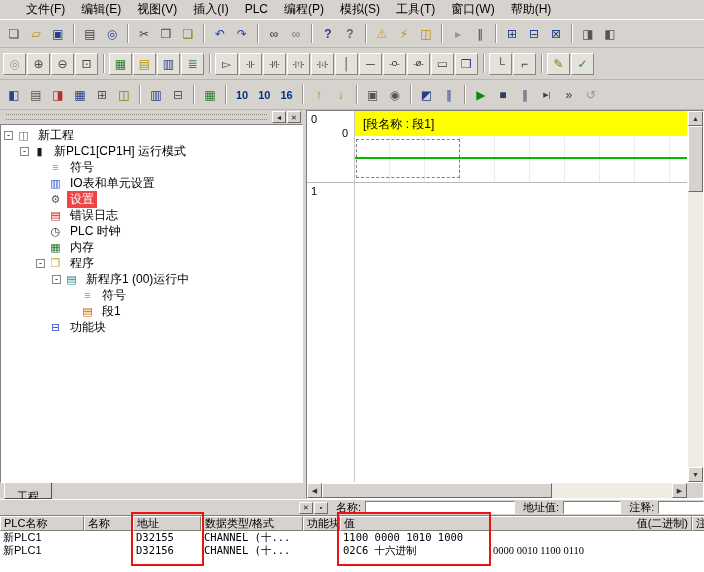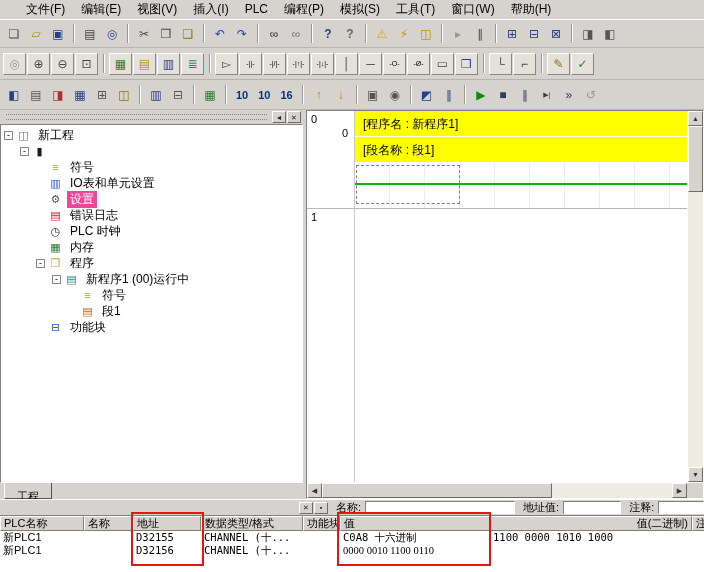--- a/index.html
+++ b/index.html
@@ -218,35 +218,36 @@
       </div>
       <div class="tree-view">
           <div class="tree-row" style="padding-left: 3px;">
             <span class="tree-exp">-</span>
             <span class="tree-ico" style="color: rgb(106, 106, 106);">◫</span>
             <span class="tree-label">新工程</span>
           </div>
           <div class="tree-row" style="padding-left: 19px;">
             <span class="tree-exp">-</span>
             <span class="tree-ico" style="color: rgb(26, 26, 26);">▮</span>
+            <span class="tree-label">新PLC1[CP1H] 运行模式</span>
           </div>
           <div class="tree-row" style="padding-left: 35px;">
             <span class="tree-exp tree-exp-empty"></span>
             <span class="tree-ico" style="color: rgb(181, 148, 31);">≡</span>
             <span class="tree-label">符号</span>
           </div>
           <div class="tree-row" style="padding-left: 35px;">
             <span class="tree-exp tree-exp-empty"></span>
             <span class="tree-ico" style="color: rgb(34, 85, 204);">▥</span>
             <span class="tree-label">IO表和单元设置</span>
           </div>
           <div class="tree-row" style="padding-left: 35px;">
             <span class="tree-exp tree-exp-empty"></span>
             <span class="tree-ico" style="color: rgb(85, 85, 85);">⚙</span>
-            <span class="tree-label" style="background-color: #ec4899; color: rgb(255, 255, 255);">设置</span>
+            <span class="tree-label" style="background-color: #ef4444; color: rgb(255, 255, 255);">设置</span>
           </div>
           <div class="tree-row" style="padding-left: 35px;">
             <span class="tree-exp tree-exp-empty"></span>
             <span class="tree-ico" style="color: rgb(204, 34, 34);">▤</span>
             <span class="tree-label">错误日志</span>
           </div>
           <div class="tree-row" style="padding-left: 35px;">
             <span class="tree-exp tree-exp-empty"></span>
             <span class="tree-ico" style="color: rgb(51, 51, 51);">◷</span>
             <span class="tree-label">PLC 时钟</span>
@@ -291,23 +292,20 @@
 
     <div class="right-panel">
       <div class="rp-top">
         <div class="ladder-canvas">
           <div class="rung rung0">
             <div class="rung-margin">
               <span class="rung-num">0</span>
               <span class="rung-step">0</span>
             </div>
             <div class="rung-body">
-              <div class="banner-row" style="background-color: rgb(255, 255, 0);">
-                <span>[程序名 : 新程序1]</span>
-              </div>
               <div class="banner-row" style="background-color: rgb(255, 255, 0);">
                 <span>[段名称 : 段1]</span>
               </div>
               <div class="rung-cells">
                 <div class="power-line" style="background-color: rgb(0, 187, 0);"></div>
                 <div class="cursor-cell"></div>
               </div>
             </div>
           </div>
           <div class="rung rung1">
@@ -359,30 +357,30 @@
         <div class="wt-h" style="width: 202px; text-align: right;">值(二进制)</div>
         <div class="wt-h" style="width: 60px;">注...</div>
       </div>
     <div>
         <div class="wt-row">
           <div class="wt-c" style="width: 84px;">新PLC1</div>
           <div class="wt-c" style="width: 49px;"></div>
           <div class="wt-c mono" style="width: 68px;">D32155</div>
           <div class="wt-c mono" style="width: 102px;">CHANNEL (十...</div>
           <div class="wt-c" style="width: 37px;"></div>
-          <div class="wt-c mono" style="width: 150px;">C0A8 十六进制</div>
           <div class="wt-c mono" style="width: 202px;">1100 0000 1010 1000</div>
           <div class="wt-c" style="width: 60px;"></div>
         </div>
         <div class="wt-row">
           <div class="wt-c" style="width: 84px;">新PLC1</div>
           <div class="wt-c" style="width: 49px;"></div>
           <div class="wt-c mono" style="width: 68px;">D32156</div>
           <div class="wt-c mono" style="width: 102px;">CHANNEL (十...</div>
           <div class="wt-c" style="width: 37px;"></div>
+          <div class="wt-c mono" style="width: 150px;">02C6 十六进制</div>
           <div class="wt-c mono" style="width: 202px; font-family: Liberation Serif, serif;">0000 0010 1100 0110</div>
           <div class="wt-c" style="width: 60px;"></div>
         </div>
       </div>
   </div>
 
   <div class="hl-box" id="hl-address" style="border-color: rgb(238, 17, 17);"></div>
   <div class="hl-box" id="hl-value" style="border-color: rgb(238, 17, 17);"></div>
 
 </div>

